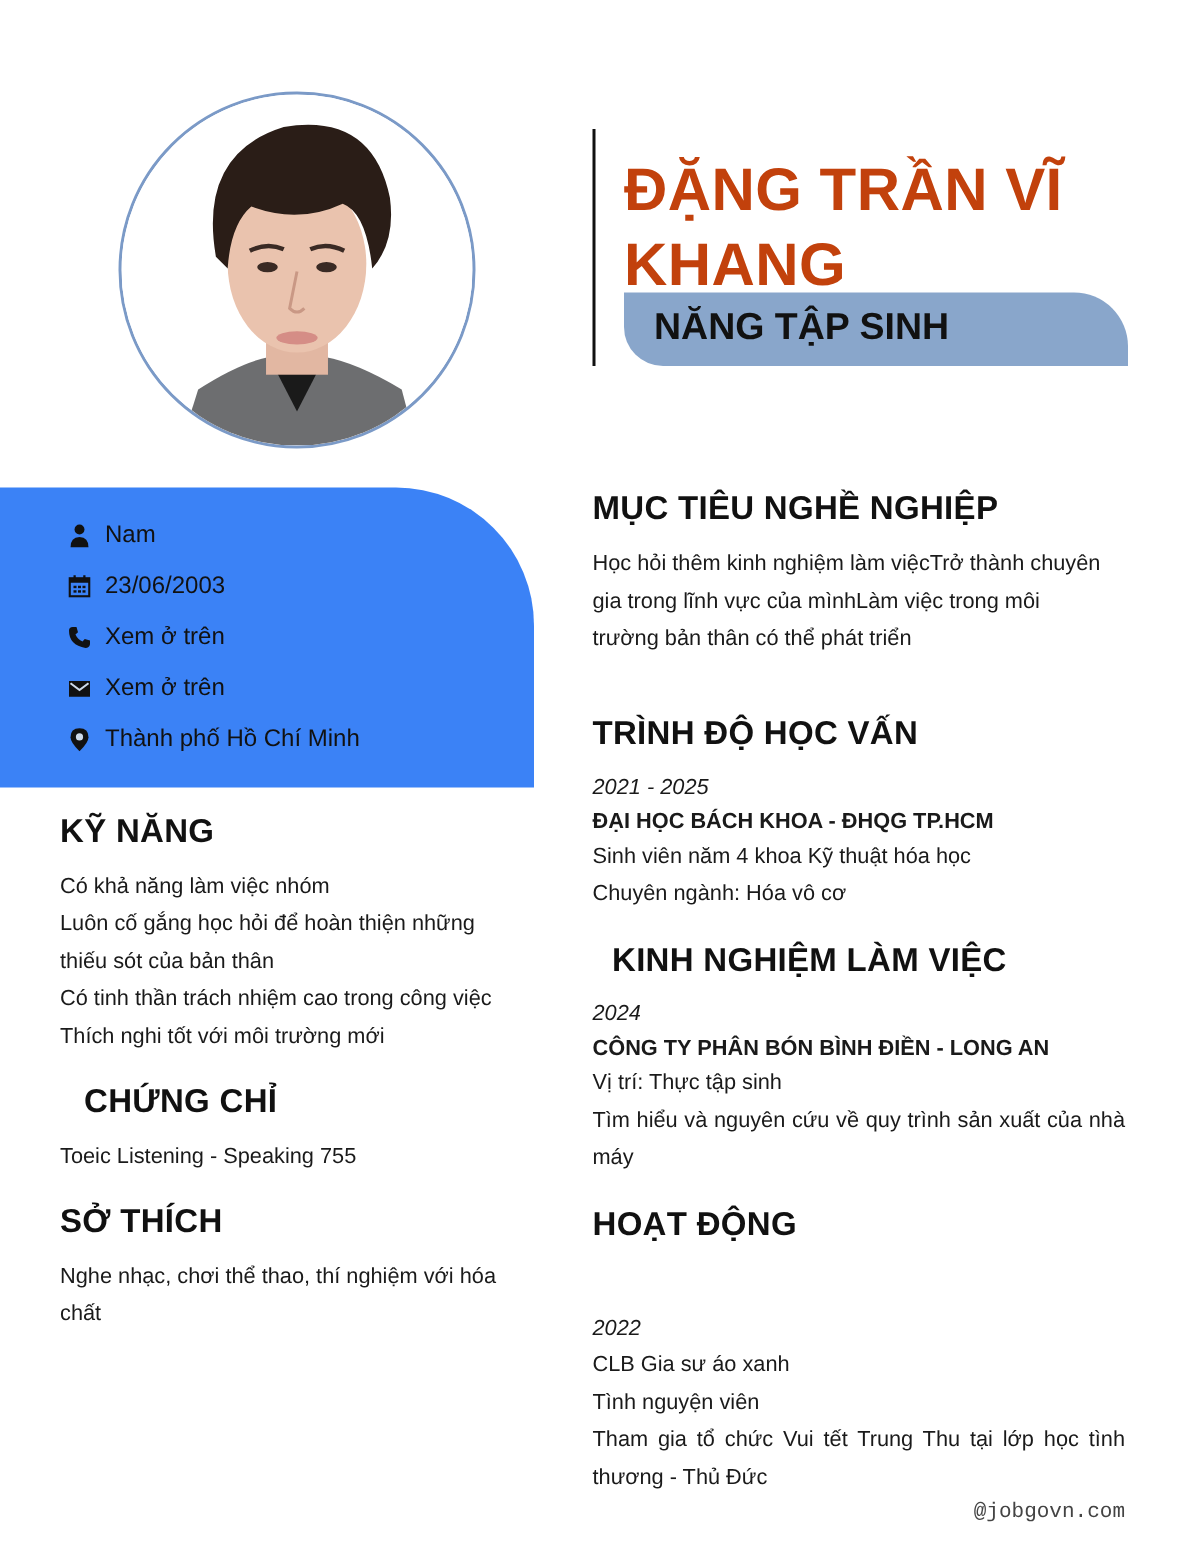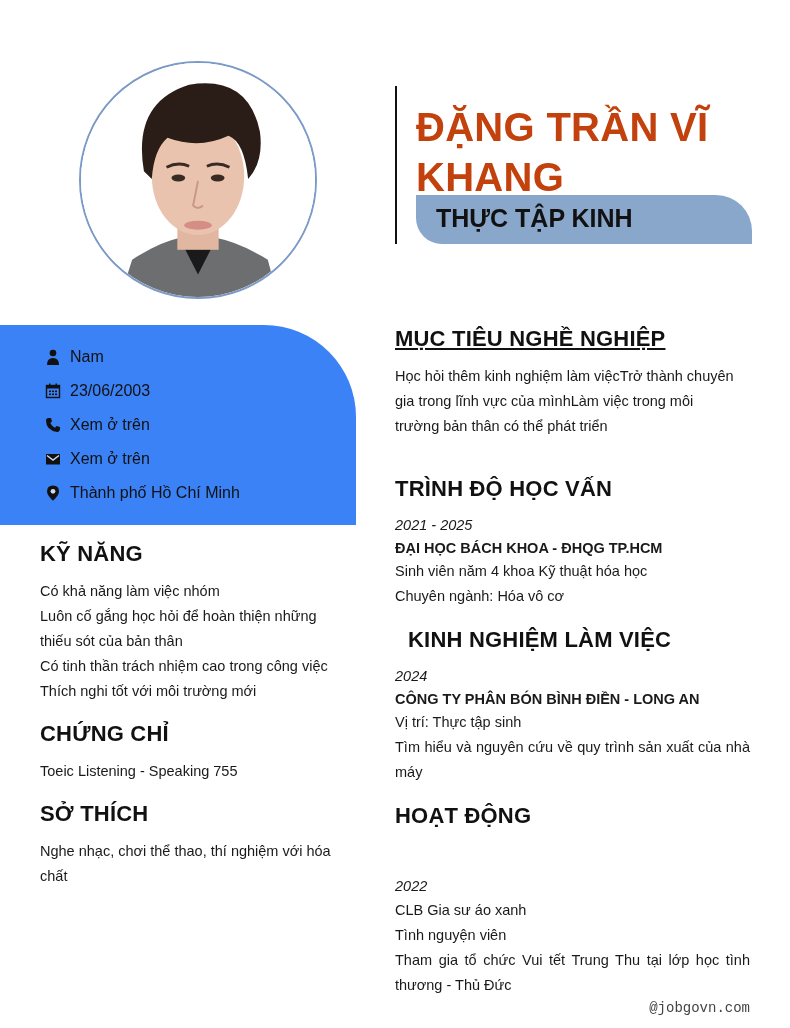--- a/index.html
+++ b/index.html
@@ -77,21 +77,21 @@
     <ellipse cx="119" cy="165" rx="14" ry="4.5" fill="#d58d86"></ellipse>
   </svg>
 </div>
 
 <div class="name-block">
   <div class="name">
     <div>ĐẶNG TRẦN VĨ</div>
     <div>KHANG</div>
   </div>
   <div class="badge">
-    <span>THỰC TẬP KINH</span>
+    <span>NĂNG TẬP SINH</span>
   </div>
 </div>
 
 <div class="contact-panel">
   <div class="contact-item" style="top:20px;">
     <span class="icon">
       <svg viewBox="0 0 16 16">
           <circle cx="8" cy="4" r="3.3" fill="#111"></circle>
           <path d="M2 16 Q2 9 8 9 Q14 9 14 16 Z" fill="#111"></path>
         </svg>
@@ -147,32 +147,32 @@
 
 <div class="section-title" style="left:40px; top:541px;">KỸ NĂNG</div>
 <div class="body-text" style="left:40px; top:579px; width:310px;">
   <div>Có khả năng làm việc nhóm</div>
   <div>Luôn cố gắng học hỏi để hoàn thiện những</div>
   <div>thiếu sót của bản thân</div>
   <div>Có tinh thần trách nhiệm cao trong công việc</div>
   <div>Thích nghi tốt với môi trường mới</div>
 </div>
 
-<div class="section-title" style="left:40px; top:721px;">CHỨNG CHỈ</div>
+<div class="section-title" style="left:56px; top:721px;">CHỨNG CHỈ</div>
 <div class="body-text" style="left:40px; top:759px; width:310px;">
   <div>Toeic Listening - Speaking 755</div>
 </div>
 
 <div class="section-title" style="left:40px; top:801px;">SỞ THÍCH</div>
 <div class="body-text" style="left:40px; top:839px; width:310px;">
   <div>Nghe nhạc, chơi thể thao, thí nghiệm với hóa</div>
   <div>chất</div>
 </div>
 
-<div class="section-title" style="left:395px; top:326px;text-decoration:underline;">MỤC TIÊU NGHỀ NGHIỆP</div>
+<div class="section-title" style="left:395px; top:326px;">MỤC TIÊU NGHỀ NGHIỆP</div>
 <div class="body-text" style="left:395px; top:364px; width:355px;">
   <div>Học hỏi thêm kinh nghiệm làm việcTrở thành chuyên</div>
   <div>gia trong lĩnh vực của mìnhLàm việc trong môi</div>
   <div>trường bản thân có thể phát triển</div>
 </div>
 
 <div class="section-title" style="left:395px; top:476px;">TRÌNH ĐỘ HỌC VẤN</div>
 <div class="body-text" style="left:395px; top:513px; width:355px;">
   <div class="italic" style="line-height:24px;">2021 - 2025</div>
   <div class="bold" style="line-height:22px;">ĐẠI HỌC BÁCH KHOA - ĐHQG TP.HCM</div>

